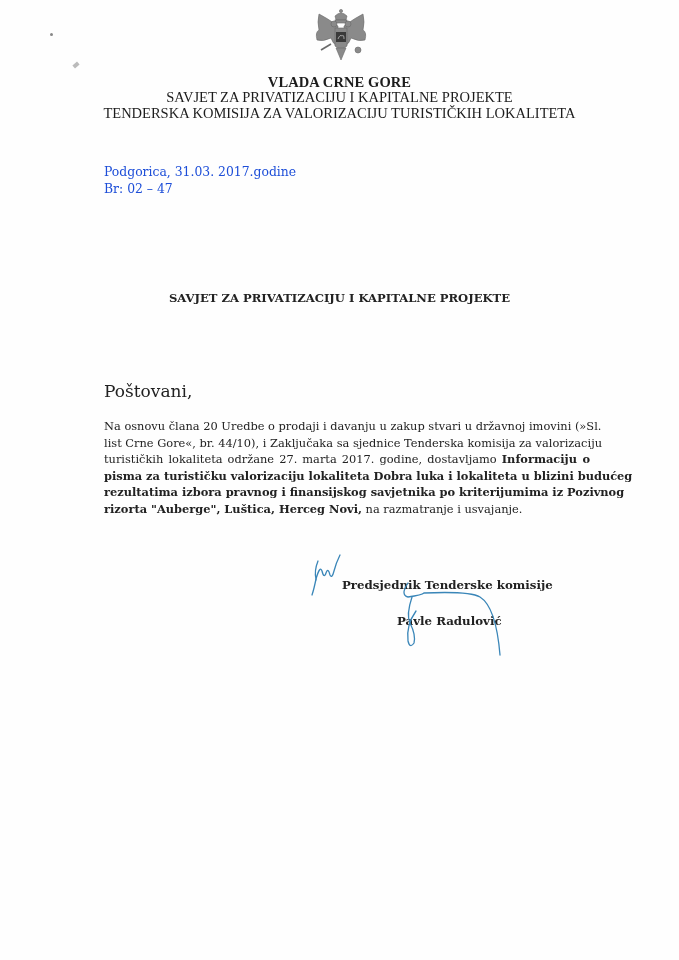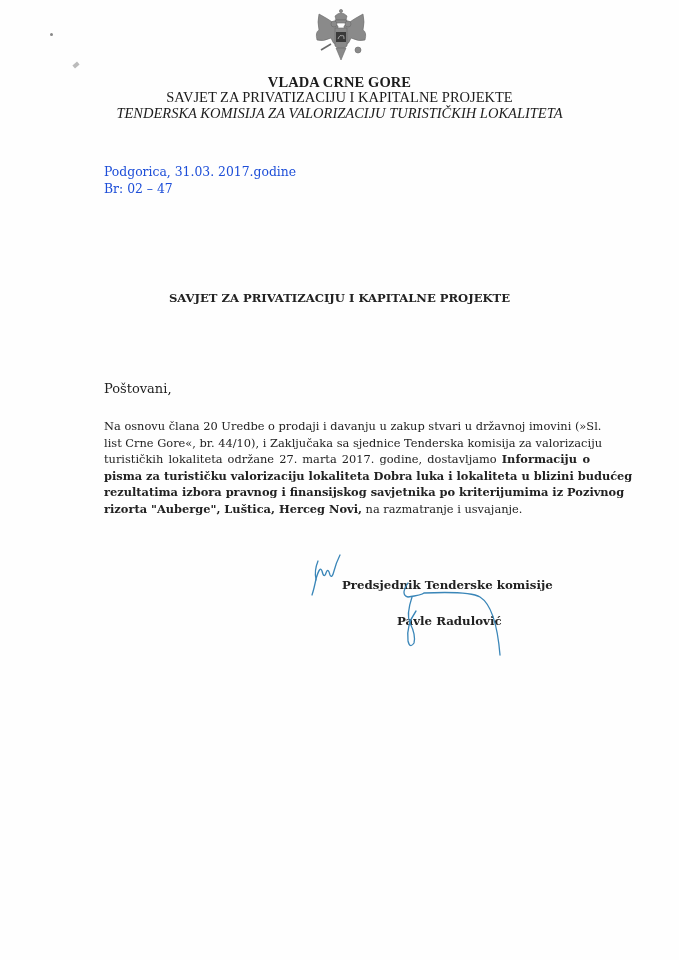--- a/index.html
+++ b/index.html
@@ -53,21 +53,20 @@
     }
     .header .l2 {
       position: absolute;
       left: 0; width: 679px; top: 15px;
       font-size: 14.5px;
     }
     .header .l3 {
       position: absolute;
       left: 0; width: 679px; top: 31px;
       font-size: 14.5px;
-      font-style: italic;
     }
     .meta {
       position: absolute;
       left: 104px; top: 163px;
       font-family: "DejaVu Serif", serif;
       font-size: 12.4px;
       line-height: 17px;
       color: #1d4ed8;
     }
     .addressee {
@@ -77,21 +76,21 @@
       text-align: center;
       font-family: "DejaVu Serif", serif;
       font-weight: bold;
       font-size: 11.6px;
       color: #222;
     }
     .salutation {
       position: absolute;
       left: 104px; top: 381px;
       font-family: "DejaVu Serif", serif;
-      font-size: 13px;
+      font-size: 17px;
       color: #222;
     }
     .body-text {
       position: absolute;
       left: 104px; top: 418px;
       width: 486px;
       font-family: "DejaVu Serif", serif;
       font-size: 11.4px;
       line-height: 16.6px;
       color: #222;

